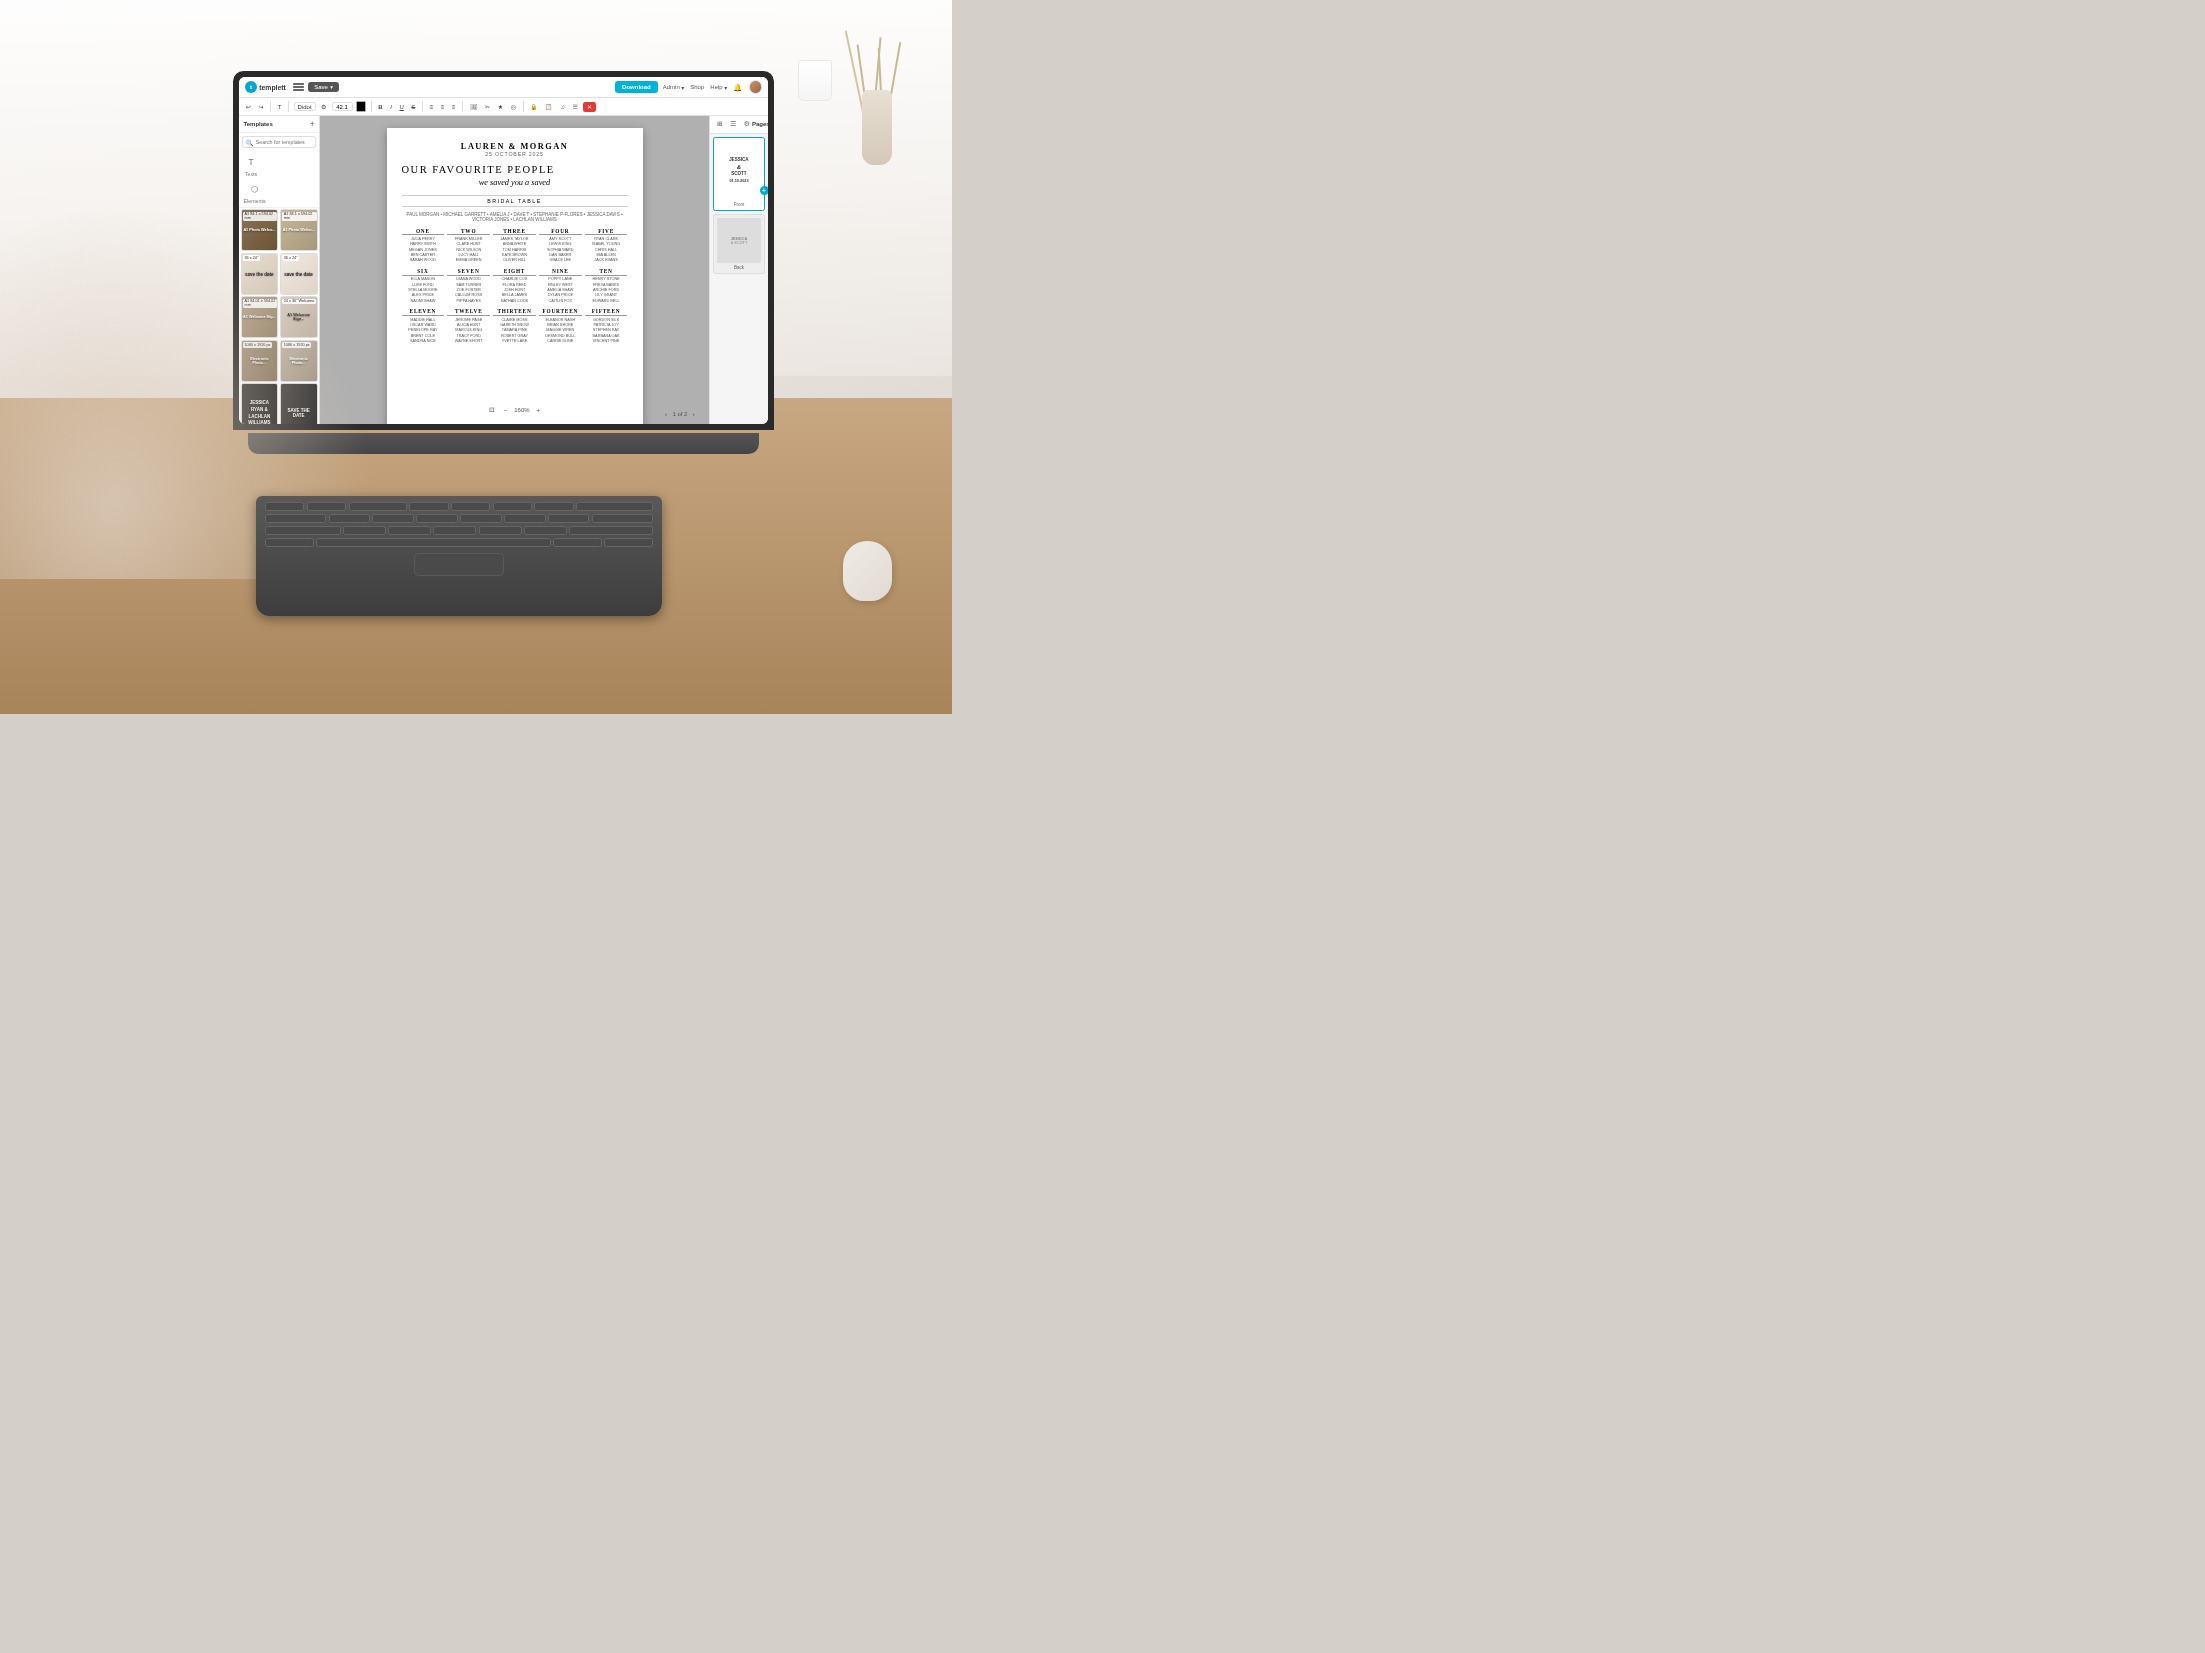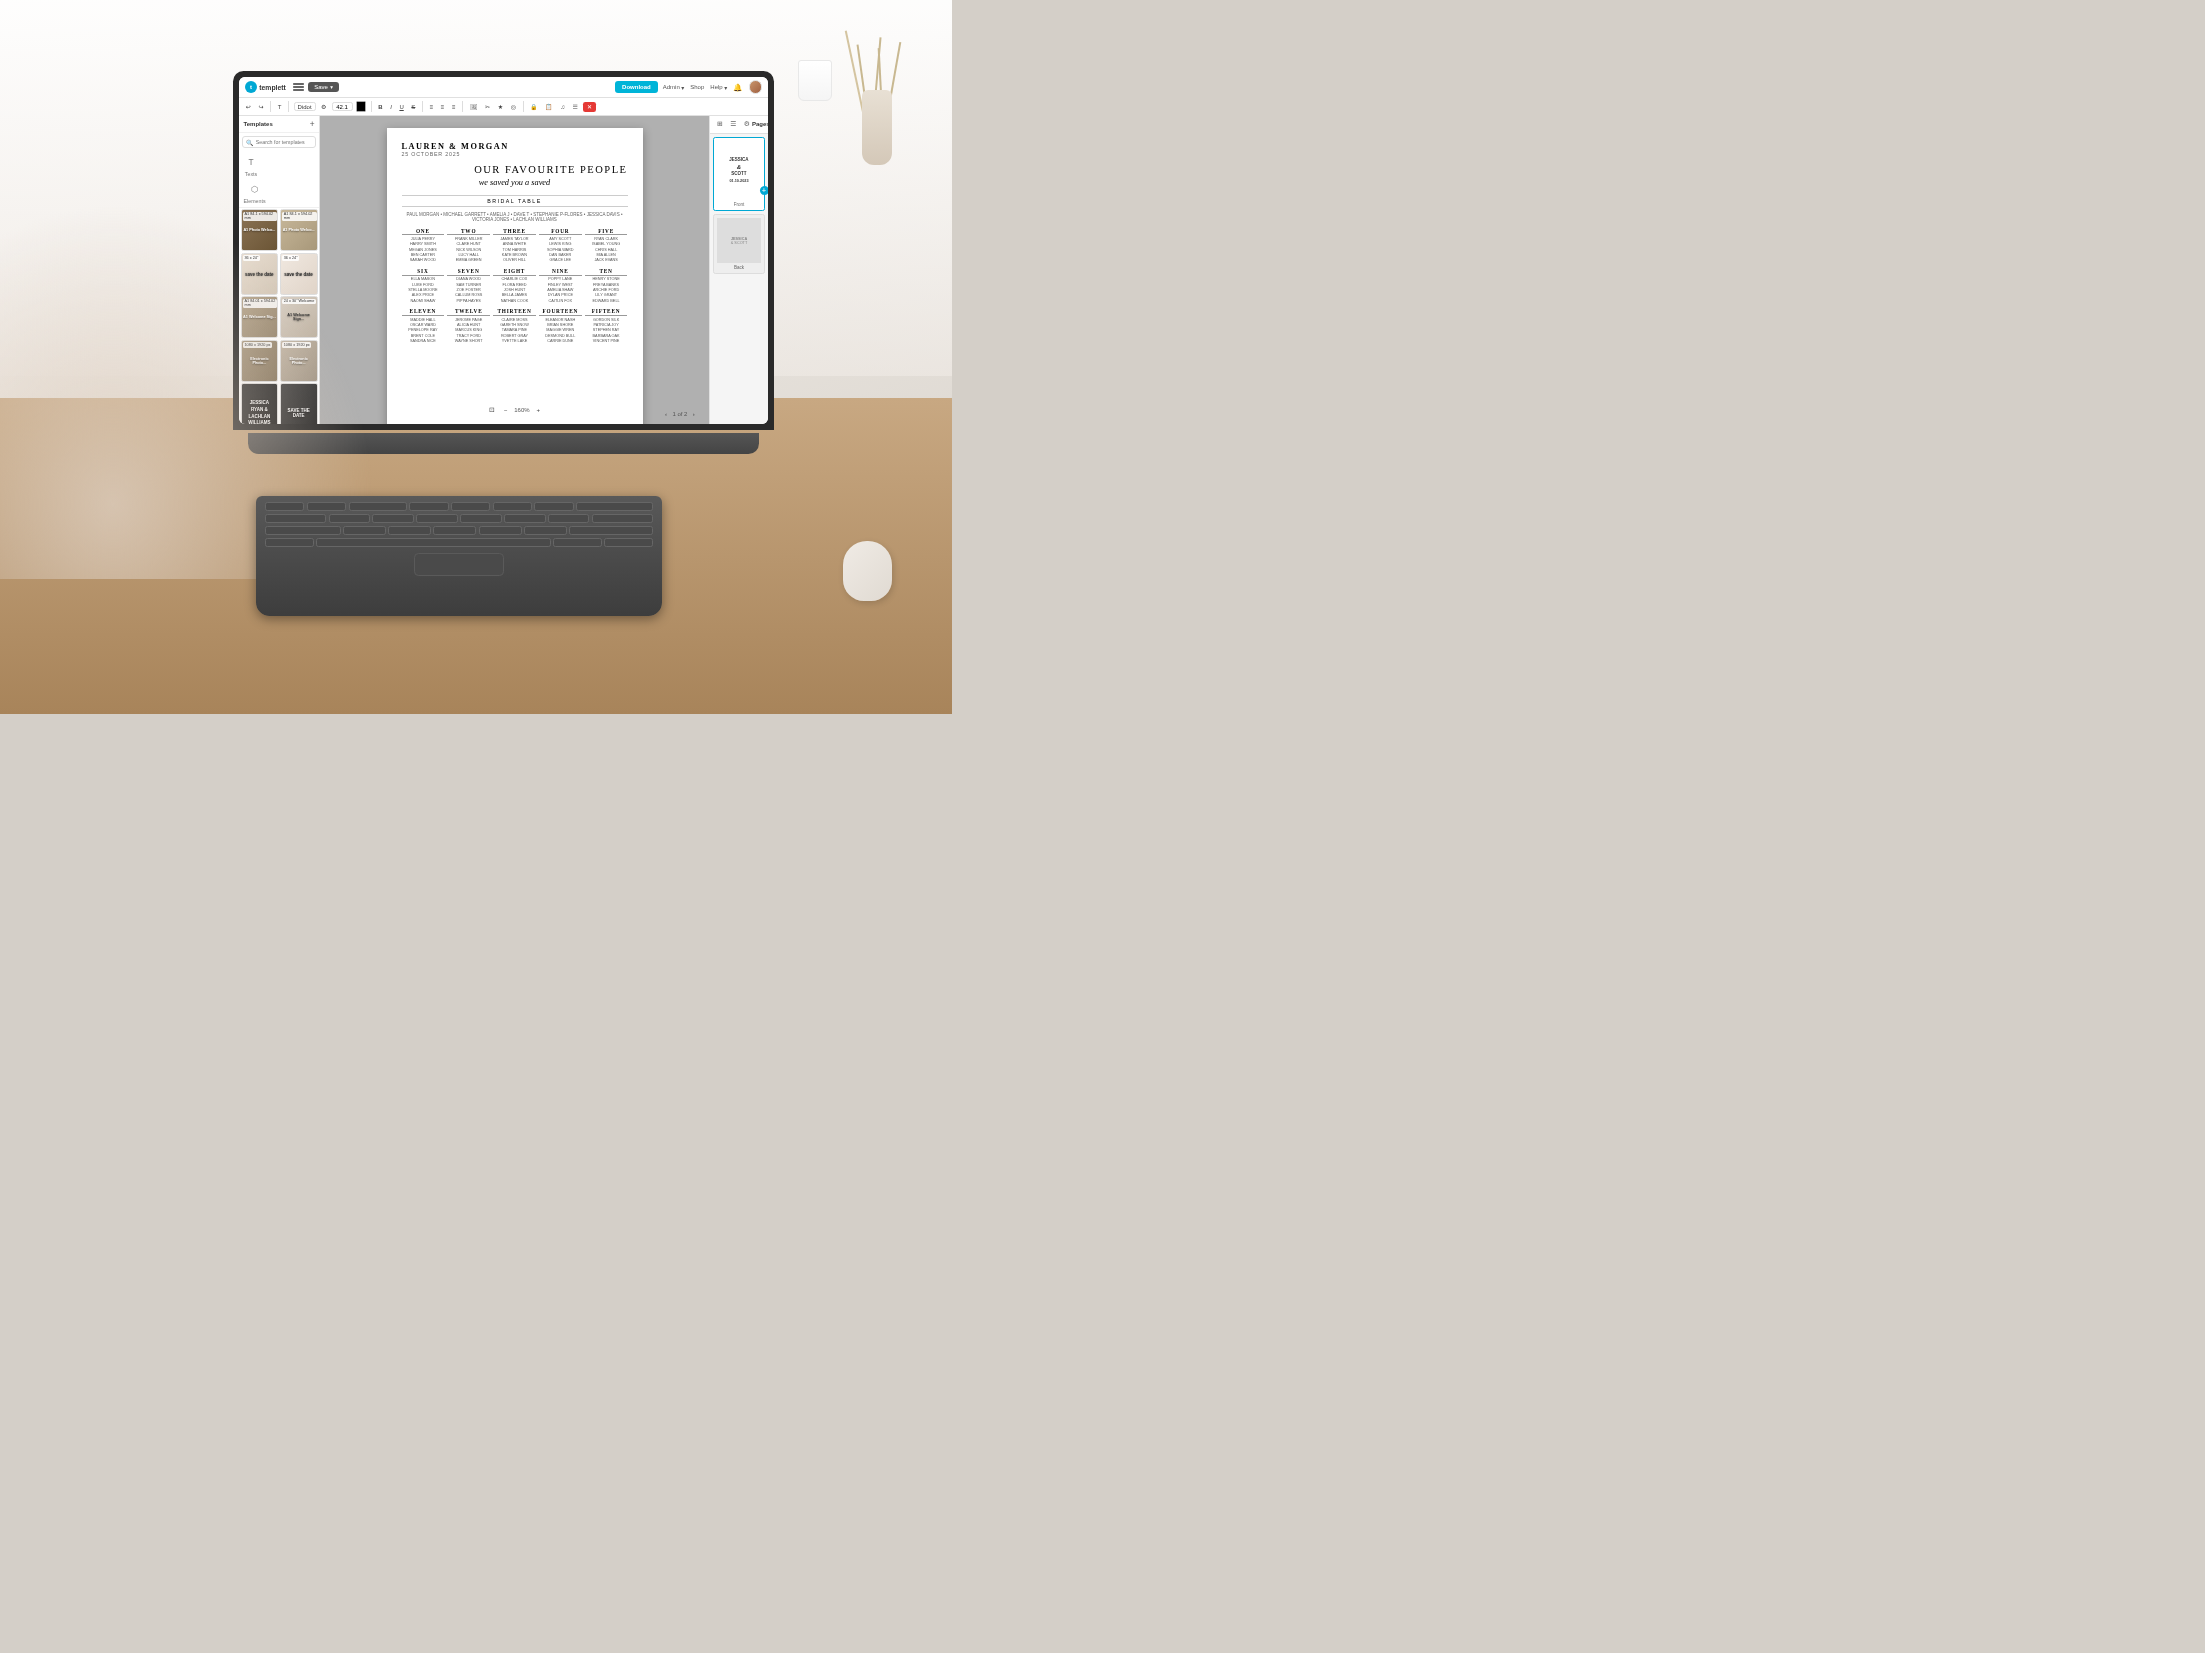--- a/index.html
+++ b/index.html
@@ -509,38 +509,39 @@
       display: flex;
       align-items: center;
       justify-content: center;
       color: white;
       font-size: 7.5px;
       line-height: 1;
     }
 
     
     .doc-header {
+      text-align: center;
       margin-bottom: 7.5px;
     }
 
     .doc-header-name {
       font-family: Georgia, serif;
       font-size: 9.8px;
       font-weight: bold;
       letter-spacing: 1.5px;
     }
 
     .doc-header-date {
       font-size: 5.3px;
       letter-spacing: 0.8px;
       color: #666;
     }
 
     .doc-title {
-      text-align: right;
+      text-align: left;
       font-family: Georgia, serif;
       font-size: 12px;
       letter-spacing: 2.3px;
       text-transform: uppercase;
       margin: 6px 0 3px;
     }
 
     .doc-subtitle {
       text-align: center;
       font-family: Georgia, serif;

